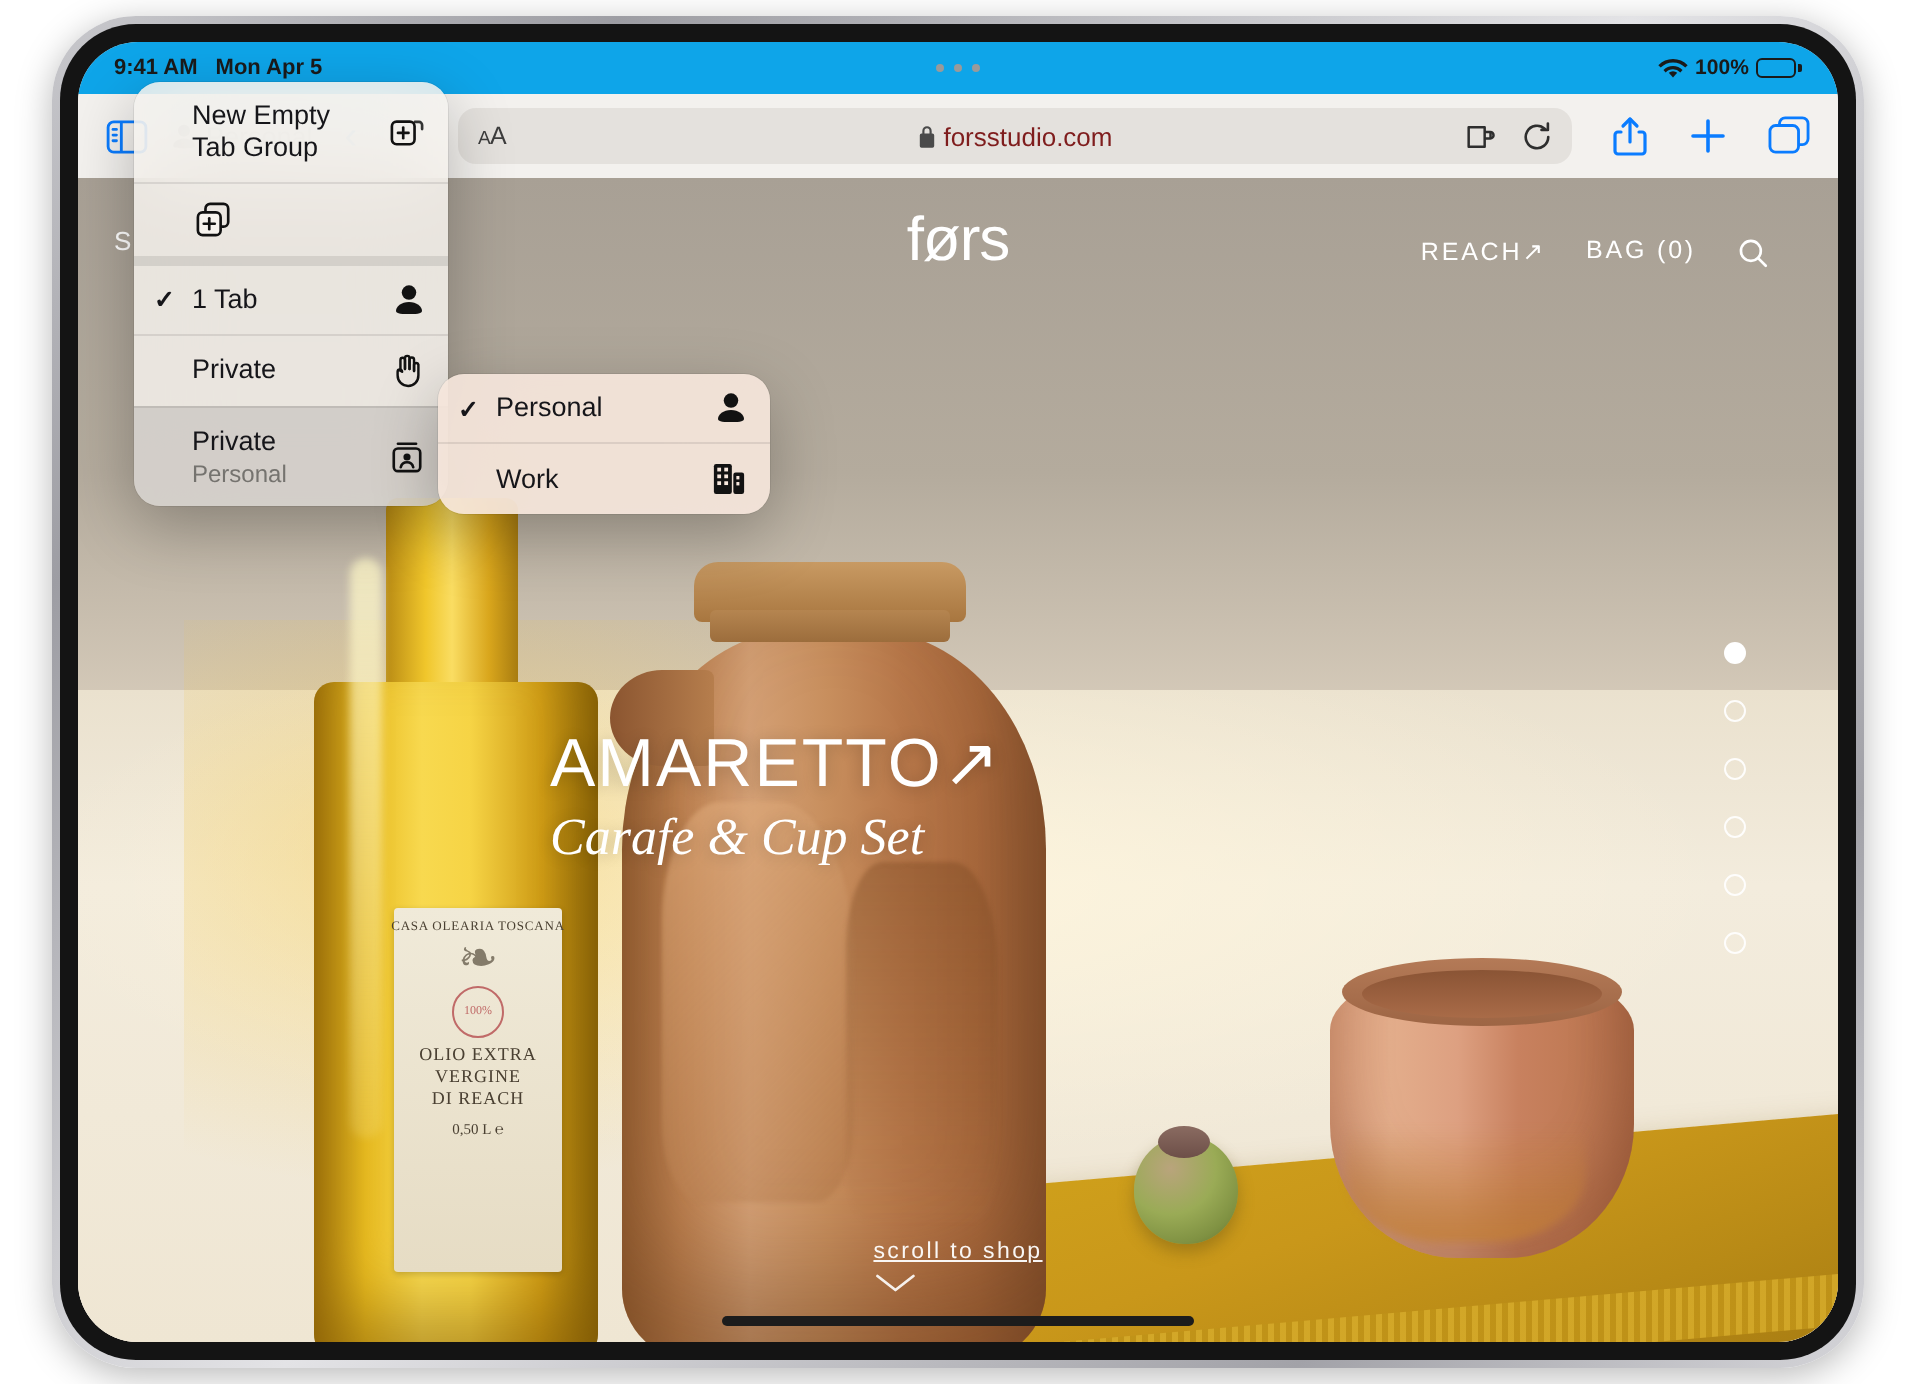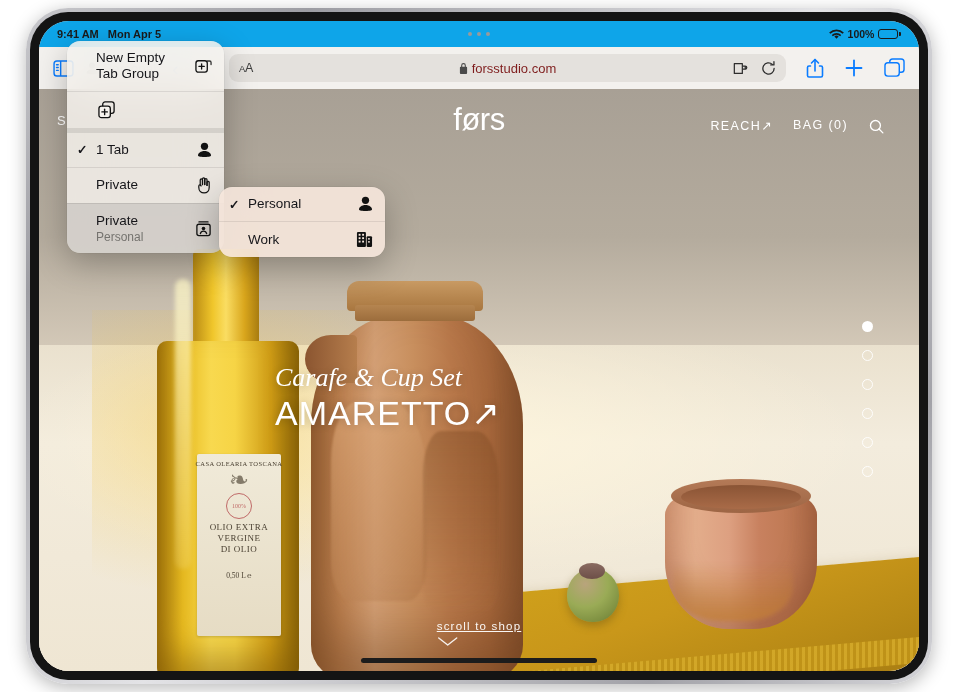--- a/index.html
+++ b/index.html
@@ -112,21 +112,21 @@
   #bottle-label { position: absolute; left: 40px; top: 205px; width: 84px; height: 182px;
       background: linear-gradient(to bottom,#f0ead9,#e6dcc4);
       border-radius: 2px; box-shadow: 0 1px 3px rgba(0,0,0,.18);
       display: flex; flex-direction: column; align-items: center; padding-top: 6px;
       font-family: "Liberation Serif", serif; color: #4a4032; }
   #bottle-label .l-brand { font-size: 6.5px; letter-spacing: .4px; white-space: nowrap; }
   #bottle-label .l-sprig { font-size: 24px; line-height: 26px; color: #6a6050; opacity: .8; }
   #bottle-label .l-stamp { width: 26px; height: 26px; border: 1px solid #c06a68; border-radius: 50%;
       color: #c06a68; font-size: 6px; display: flex; align-items: center; justify-content: center; margin-bottom: 3px; }
   #bottle-label .l-line { font-size: 9px; letter-spacing: .5px; line-height: 11px; }
-  #bottle-label .l-vol { font-size: 7.5px; margin-top: 16px; }
+  #bottle-label .l-vol { font-size: 7.5px; margin-top: 5px; }
 
   
   #carafe { position: absolute; left: 272px; top: 192px; width: 212px; height: 400px; }
   #carafe-lid { position: absolute; left: 36px; top: 0; width: 136px; height: 30px;
       background: linear-gradient(to bottom,#c89a63,#a8763f);
       border-radius: 12px 12px 4px 4px; }
   #carafe-lid2 { position: absolute; left: 44px; top: 24px; width: 120px; height: 16px;
       background: linear-gradient(to bottom,#b58550,#9c6d3c); border-radius: 3px; }
   #carafe-body { position: absolute; left: 0; top: 34px; width: 212px; height: 366px;
       background: linear-gradient(to right,#9c6436 0%,#c08352 14%,#d4a075 30%,#c88f5e 48%,#b8784a 66%,#a9693d 84%,#8c5530 100%);
@@ -248,21 +248,21 @@
         <div id="bottle">
           <div id="bottle-neck"></div>
           <div id="bottle-body"></div>
           <div id="bottle-shine"></div>
           <div id="bottle-label">
             <div class="l-brand">CASA OLEARIA TOSCANA</div>
             <div class="l-sprig">❧</div>
             <div class="l-stamp">100%</div>
             <div class="l-line">OLIO EXTRA</div>
             <div class="l-line">VERGINE</div>
-            <div class="l-line">DI OLIO</div>
+            <div class="l-line">DI REACH</div>
             <div class="l-vol">0,50 L ℮</div>
           </div>
         </div>
 
         <div id="carafe">
           <div id="carafe-body"></div>
           <div id="carafe-facet1"></div>
           <div id="carafe-facet2"></div>
           <div id="carafe-spout"></div>
           <div id="carafe-lid"></div>
@@ -289,22 +289,22 @@
           <span>
             <svg width="17" height="17" viewBox="0 0 24 24" fill="none" stroke="#fff" stroke-width="1.9" stroke-linecap="round">
               <circle cx="10.5" cy="10.5" r="7"></circle>
                   <line x1="15.6" y1="15.6" x2="21" y2="21"></line>
             </svg>
           </span>
         </div>
       </div>
 
       <div id="hero-text">
+        <div id="hero-title">AMARETTO↗</div>
         <div id="hero-sub">Carafe &amp; Cup Set</div>
-        <div id="hero-title">AMARETTO↗</div>
       </div>
 
       <div id="dots-nav">
         <span class="pdot on"></span>
         <span class="pdot"></span>
         <span class="pdot"></span>
         <span class="pdot"></span>
         <span class="pdot"></span>
         <span class="pdot"></span>
       </div>

